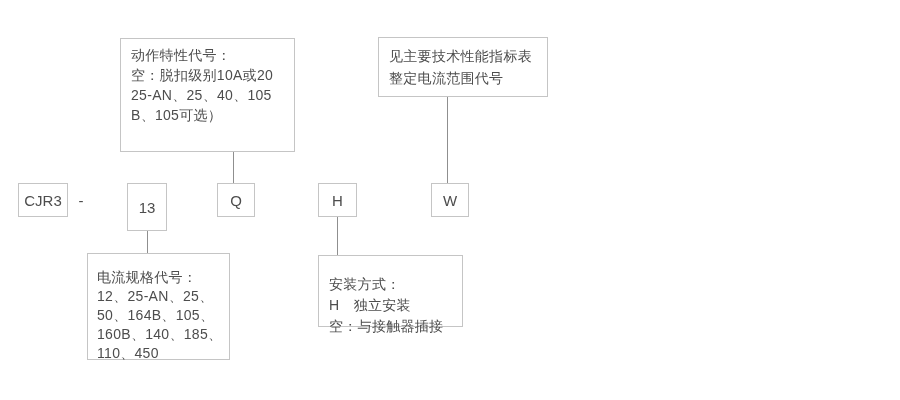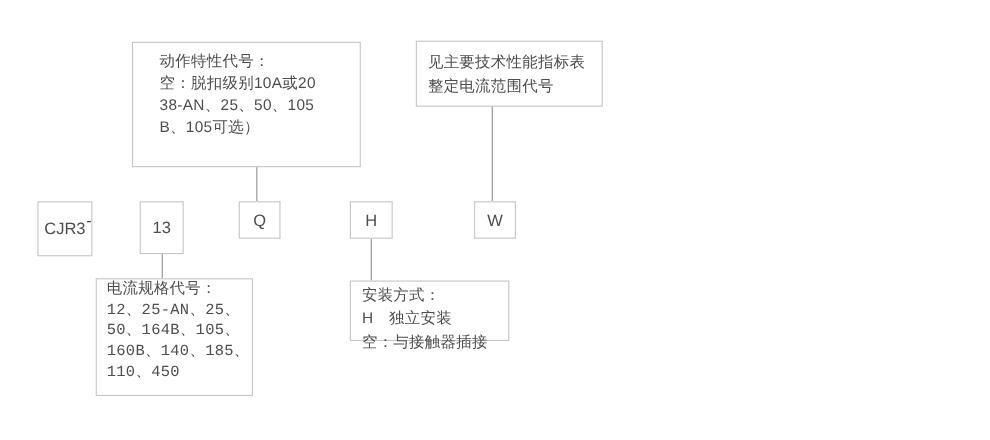--- a/index.html
+++ b/index.html
@@ -49,46 +49,46 @@
     display: flex;
     align-items: center;
     justify-content: center;
   }
   .connector {
     position: absolute;
     width: 1px;
     background: var(--line);
   }
   
-  #callout-action   { left: 120px; top: 38px;  width: 208px; height: 114px; padding: 6px 24px; line-height: 20px; }
+  #callout-action   { left: 120px; top: 38px;  width: 175px; height: 114px; padding: 6px 10px; line-height: 20px; }
   #callout-range    { left: 378px; top: 37px;  width: 170px; height: 60px;  padding: 7px 10px; line-height: 22px; }
-  #callout-spec     { left: 87px;  top: 253px; width: 143px; height: 107px; padding: 0 9px;  line-height: 19px; font-family: Liberation Mono, monospace; }
-  #callout-mounting { left: 318px; top: 255px; width: 145px; height: 55px;  padding: 2px 10px; line-height: 21px; }
+  #callout-spec     { left: 87px;  top: 253px; width: 143px; height: 107px; padding: 14px 9px;  line-height: 19px; }
+  #callout-mounting { left: 318px; top: 255px; width: 145px; height: 72px;  padding: 18px 10px; line-height: 21px; }
 
-  #box-prefix { left: 34px;  top: 183px; width: 50px; height: 50px; text-align: right; }
+  #box-prefix { left: 18px;  top: 183px; width: 50px; height: 34px; text-align: right; }
   #box-spec   { left: 127px; top: 183px; width: 40px; height: 48px; }
   #box-action { left: 217px; top: 183px; width: 38px; height: 34px; }
   #box-mount  { left: 318px; top: 183px; width: 39px; height: 34px; }
   #box-range  { left: 431px; top: 183px; width: 38px; height: 34px; }
   #sep-dash   { left: 75px;  top: 183px; width: 12px; height: 34px; }
 
   #line-action   { left: 233px; top: 152px; height: 31px; }
   #line-range    { left: 447px; top: 97px;  height: 86px; }
   #line-spec     { left: 147px; top: 217px; height: 36px; }
   #line-mounting { left: 337px; top: 217px; height: 38px; }
 </style>
 </head>
 <body>
 
 <div class="canvas">
 
   <div class="callout" id="callout-action">
     <div class="tline">动作特性代号：</div>
     <div class="tline">空：脱扣级别10A或20</div>
-    <div class="tline">38-AN、25、50、105</div>
+    <div class="tline">25-AN、25、40、105</div>
     <div class="tline">B、105可选）</div>
   </div>
 
   <div class="callout" id="callout-range">
     <div class="tline">见主要技术性能指标表</div>
     <div class="tline">整定电流范围代号</div>
   </div>
 
   <div class="connector" id="line-action"></div>
   <div class="connector" id="line-range"></div>

